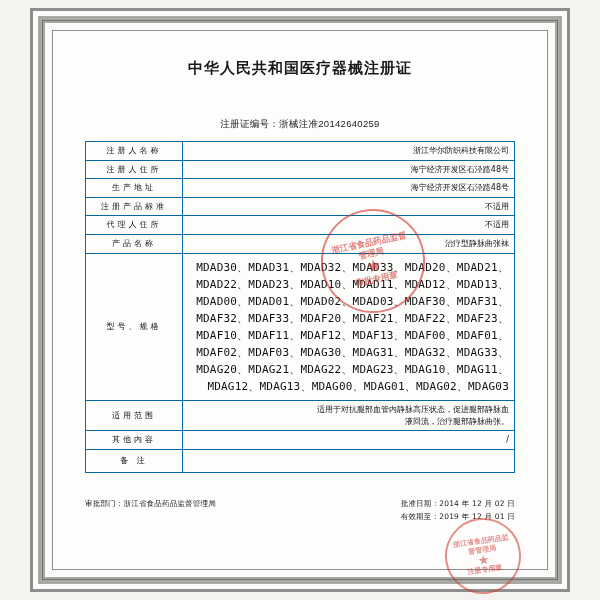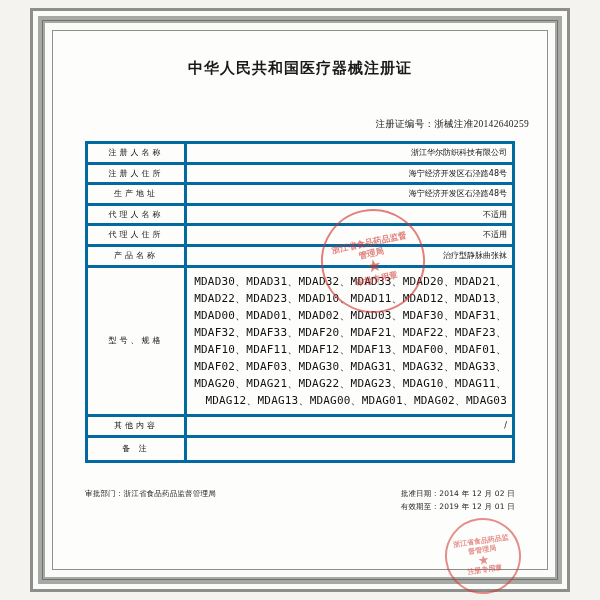--- a/index.html
+++ b/index.html
@@ -65,38 +65,38 @@
     text-align: center;
     font-family: "DejaVu Serif", serif;
     font-size: 15px;
     font-weight: bold;
     letter-spacing: 1px;
     color: #1a1a1a;
     margin-top: 14px;
     margin-bottom: 14px;
   }
   .reg-no {
-    text-align: right;
-    font-family: Liberation Serif, serif;
+    text-align: center;
+    font-family: Liberation Sans, sans-serif;
     font-size: 9.5px;
     color: #1a1a1a;
     margin-bottom: 10px;
     letter-spacing: 0.3px;
     margin-top: 40px;
   }
   table.cert {
     width: 430px;
     margin: 0 auto;
     border-collapse: collapse;
     table-layout: fixed;
     position: relative;
     z-index: 2;
   }
   table.cert td {
-    border: 3px solid #0369a1;
+    border: 1px solid #0369a1;
     font-family: "DejaVu Sans", sans-serif;
     font-size: 8px;
     color: #111;
     padding: 3px 5px;
     vertical-align: middle;
     line-height: 1.45;
   }
   td.label {
     width: 86px;
     text-align: center;
@@ -209,21 +209,21 @@
               </tr>
               <tr>
                 <td class="label">注册人住所</td>
                 <td class="value">海宁经济开发区石泾路48号</td>
               </tr>
               <tr>
                 <td class="label">生产地址</td>
                 <td class="value">海宁经济开发区石泾路48号</td>
               </tr>
               <tr>
-                <td class="label">代理人名称</td>
+                <td class="label">注册产品标准</td>
                 <td class="value">不适用</td>
               </tr>
               <tr>
                 <td class="label">代理人住所</td>
                 <td class="value">不适用</td>
               </tr>
               <tr>
                 <td class="label">产品名称</td>
                 <td class="value">治疗型静脉曲张袜</td>
               </tr>
@@ -232,20 +232,25 @@
                 <td class="value model" style="white-space: pre-line;">MDAD30、MDAD31、MDAD32、MDAD33、MDAD20、MDAD21、
 MDAD22、MDAD23、MDAD10、MDAD11、MDAD12、MDAD13、
 MDAD00、MDAD01、MDAD02、MDAD03、MDAF30、MDAF31、
 MDAF32、MDAF33、MDAF20、MDAF21、MDAF22、MDAF23、
 MDAF10、MDAF11、MDAF12、MDAF13、MDAF00、MDAF01、
 MDAF02、MDAF03、MDAG30、MDAG31、MDAG32、MDAG33、
 MDAG20、MDAG21、MDAG22、MDAG23、MDAG10、MDAG11、
 MDAG12、MDAG13、MDAG00、MDAG01、MDAG02、MDAG03</td>
               </tr>
               <tr>
+                <td class="label">适用范围</td>
+                <td class="value" style="white-space: pre-line;">适用于对抗腿部血管内静脉高压状态，促进腿部静脉血
+液回流，治疗腿部静脉曲张。</td>
+              </tr>
+              <tr>
                 <td class="label">其他内容</td>
                 <td class="value">/</td>
               </tr>
               <tr>
                 <td class="label">备    注</td>
                 <td class="value" style="height:16px;"></td>
               </tr>
             </tbody>
           </table>
 

